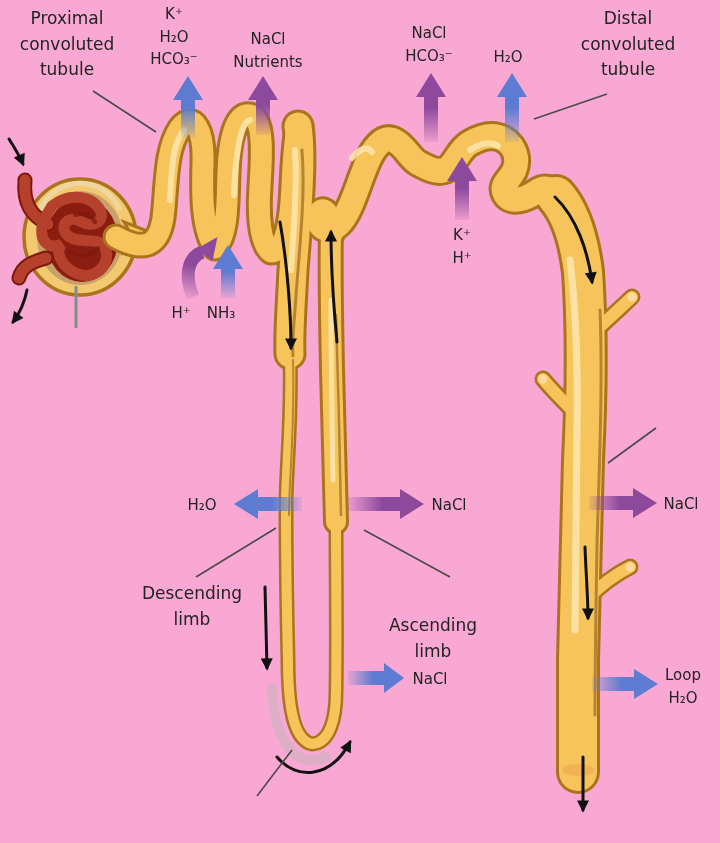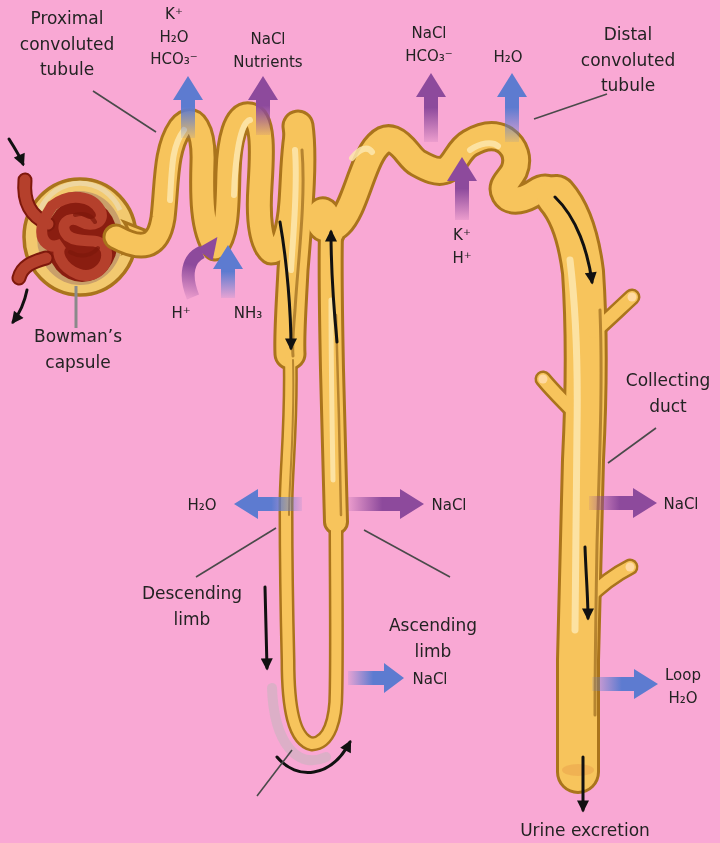--- a/index.html
+++ b/index.html
@@ -166,36 +166,31 @@
 convoluted
 tubule</div>
 <div class="lbl chem" style="left:174px;top:3px;">K⁺
 H₂O
 HCO₃⁻</div>
 <div class="lbl chem" style="left:268px;top:28px;">NaCl
 Nutrients</div>
 <div class="lbl chem" style="left:429px;top:22px;">NaCl
 HCO₃⁻</div>
 <div class="lbl chem" style="left:508px;top:46px;">H₂O</div>
-<div class="lbl" style="left:628px;top:22px;">Distal
+<div class="lbl" style="left:628px;top:6px;">Distal
 convoluted
 tubule</div>
-<div class="lbl" style="left:78px;top:324px;">Bowman’s
-capsule</div>
 <div class="lbl chem" style="left:181px;top:302px;">H⁺</div>
-<div class="lbl chem" style="left:248px;top:302px;">NH₃</div>
+<div class="lbl chem" style="left:221px;top:302px;">NH₃</div>
 <div class="lbl chem" style="left:462px;top:224px;">K⁺
 H⁺</div>
 <div class="lbl chem" style="left:202px;top:494px;">H₂O</div>
 <div class="lbl chem" style="left:449px;top:494px;">NaCl</div>
 <div class="lbl" style="left:192px;top:581px;">Descending
 limb</div>
 <div class="lbl" style="left:433px;top:581px;margin-top:32px;">Ascending
 limb</div>
-<div class="lbl" style="left:668px;top:368px;">Collecting
-duct</div>
 <div class="lbl chem" style="left:681px;top:493px;">NaCl</div>
 <div class="lbl chem" style="left:430px;top:668px;">NaCl</div>
 <div class="lbl chem" style="left:683px;top:664px;">Loop
 H₂O</div>
-<div class="lbl" style="left:585px;top:818px;">Urine excretion</div>
 
 </div>
 
 </body></html>

